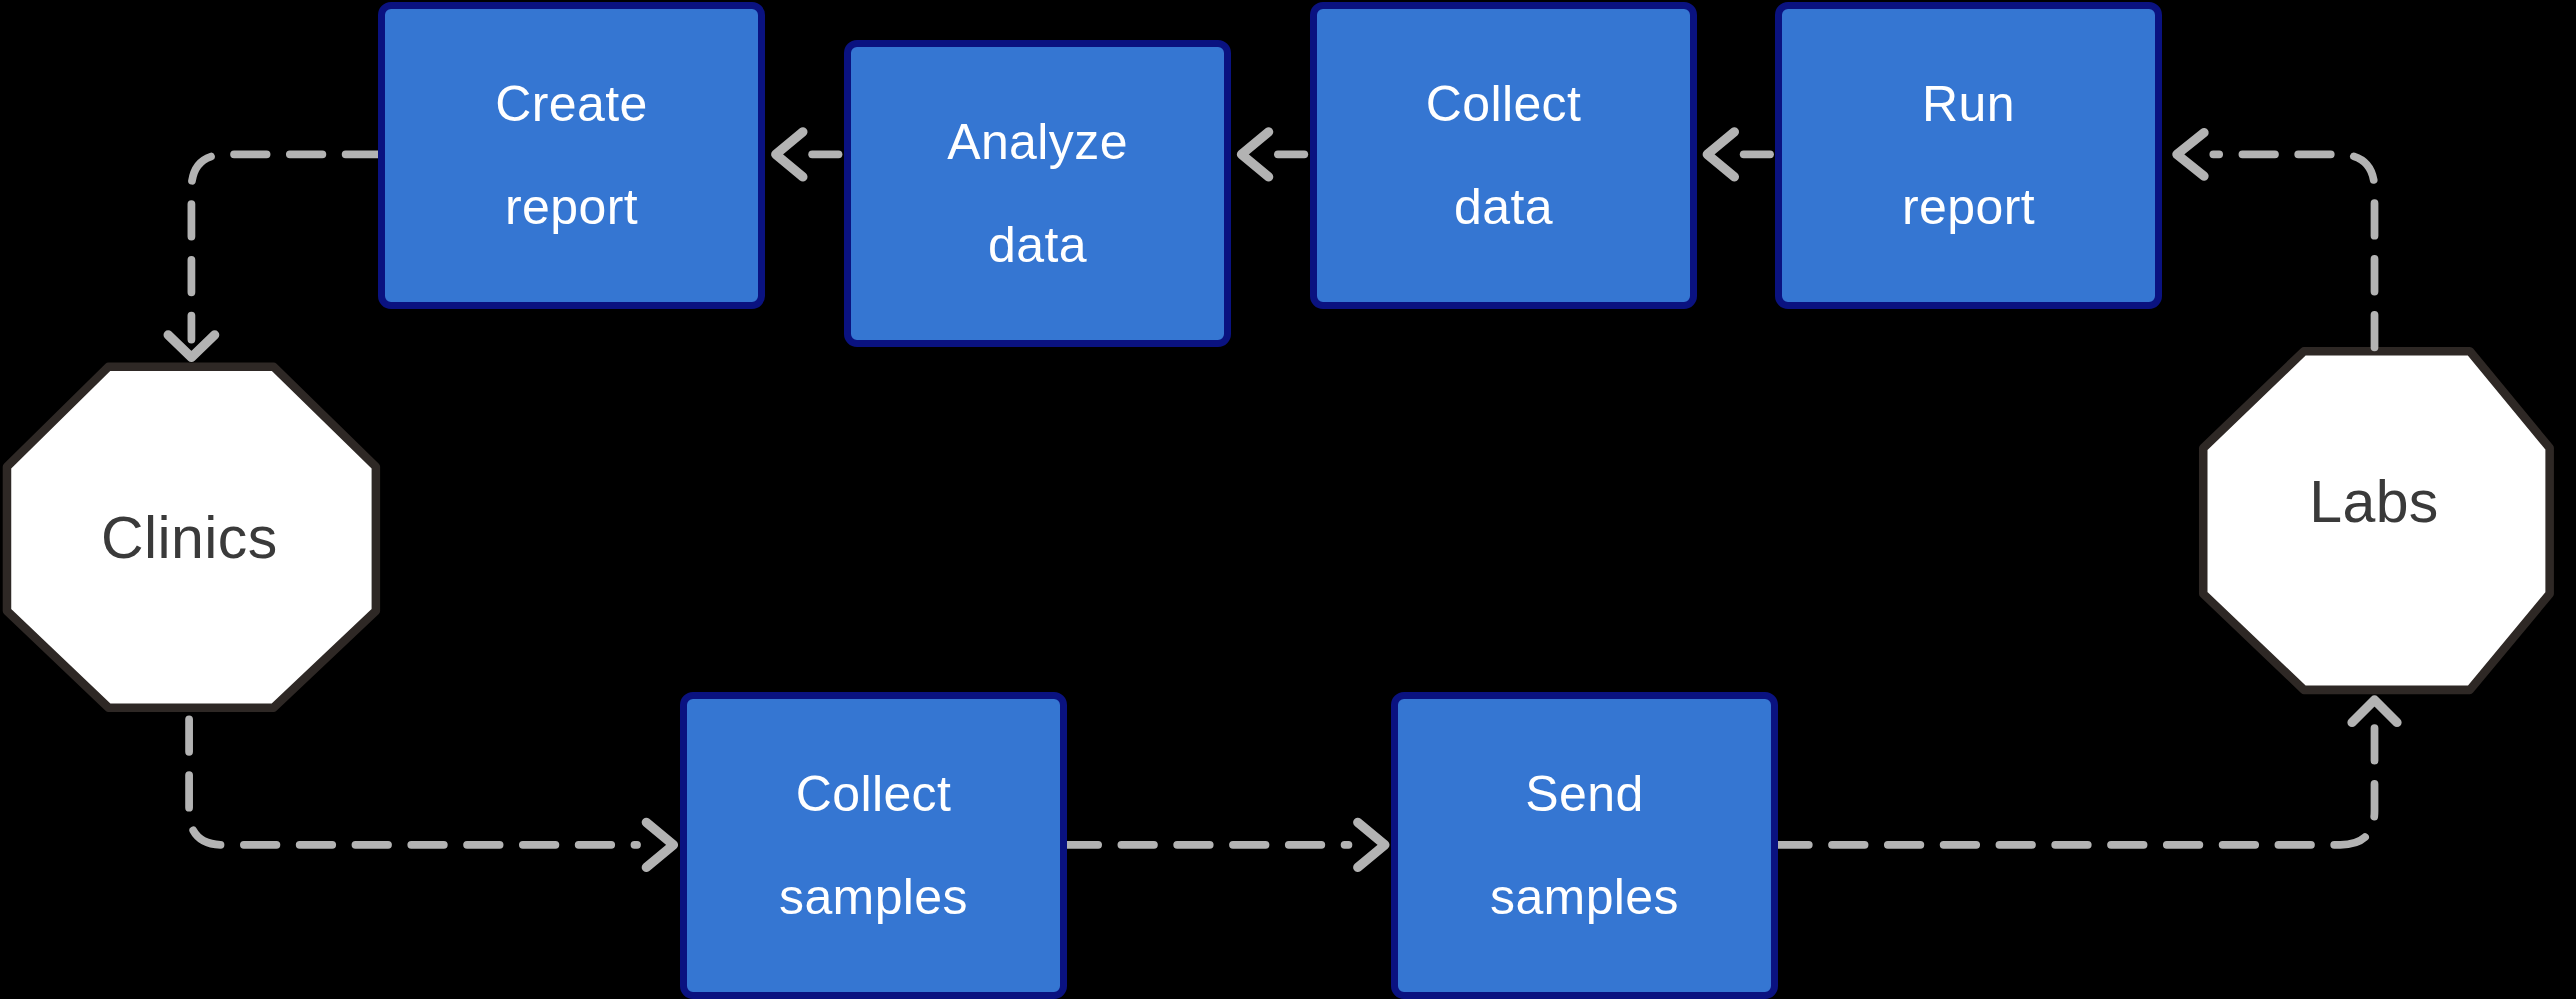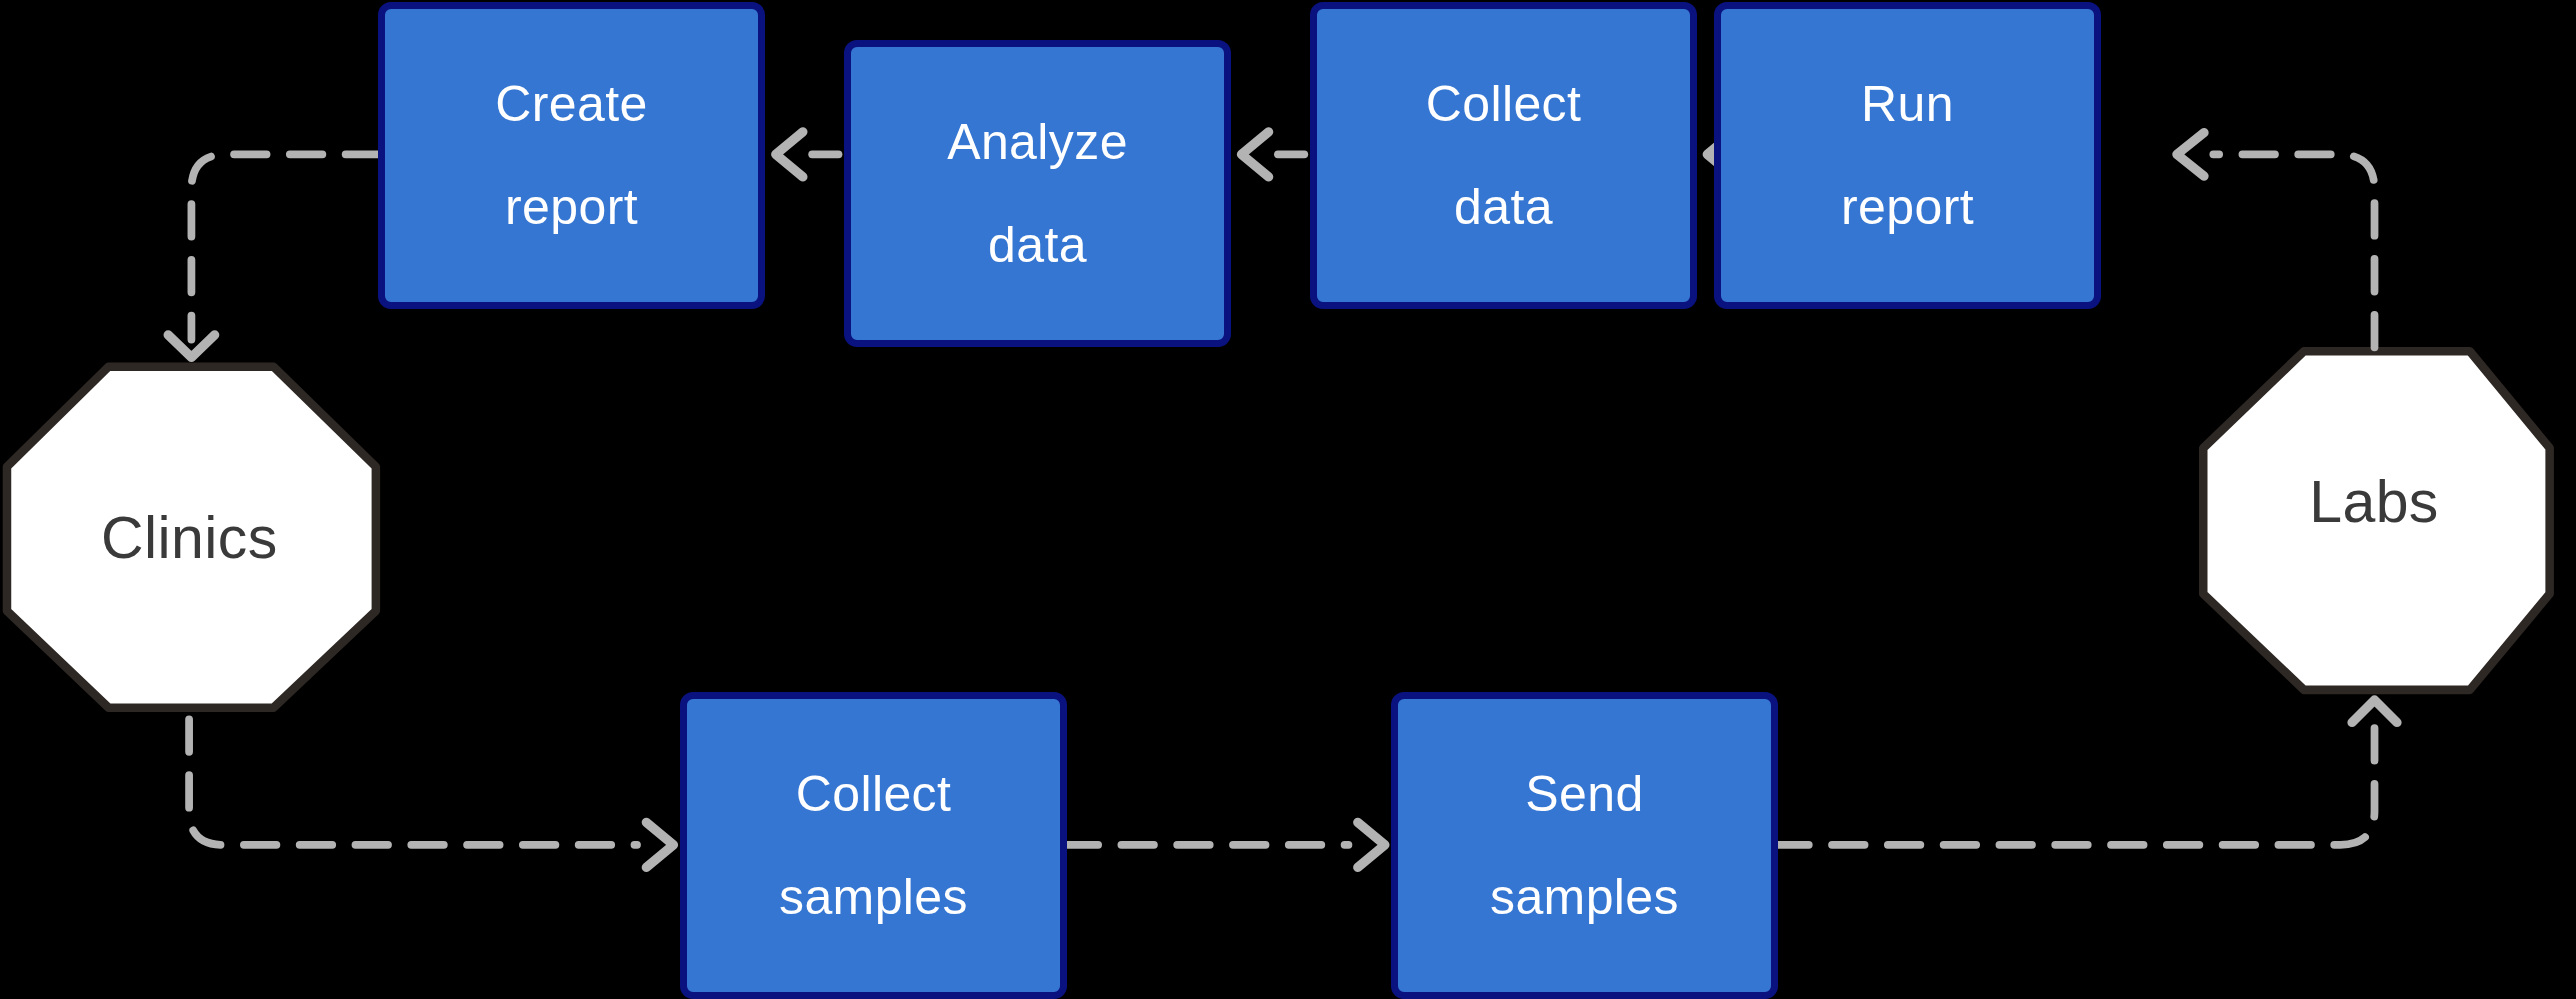--- a/index.html
+++ b/index.html
@@ -33,21 +33,21 @@
     font-weight: 500;
     letter-spacing: 0.4px;
     line-height: 103px;
     text-align: center;
   }
   .row-top { top: 2.3px; }
   .row-bottom { top: 692px; }
   #box-create-report { left: 378px; }
   #box-analyze-data  { left: 844px; margin-top: 38px; }
   #box-import-data   { left: 1310px; }
-  #box-run-tests     { left: 1714px; align-items: center; }
+  #box-run-tests     { left: 1775px; align-items: center; }
   #box-collect-samples { left: 680px; }
   #box-send-samples    { left: 1391px; }
   .octagon-label {
     position: absolute;
     display: flex;
     align-items: center;
     justify-content: center;
     color: #3a3a3a;
     font-size: 59px;
     font-weight: 400;

